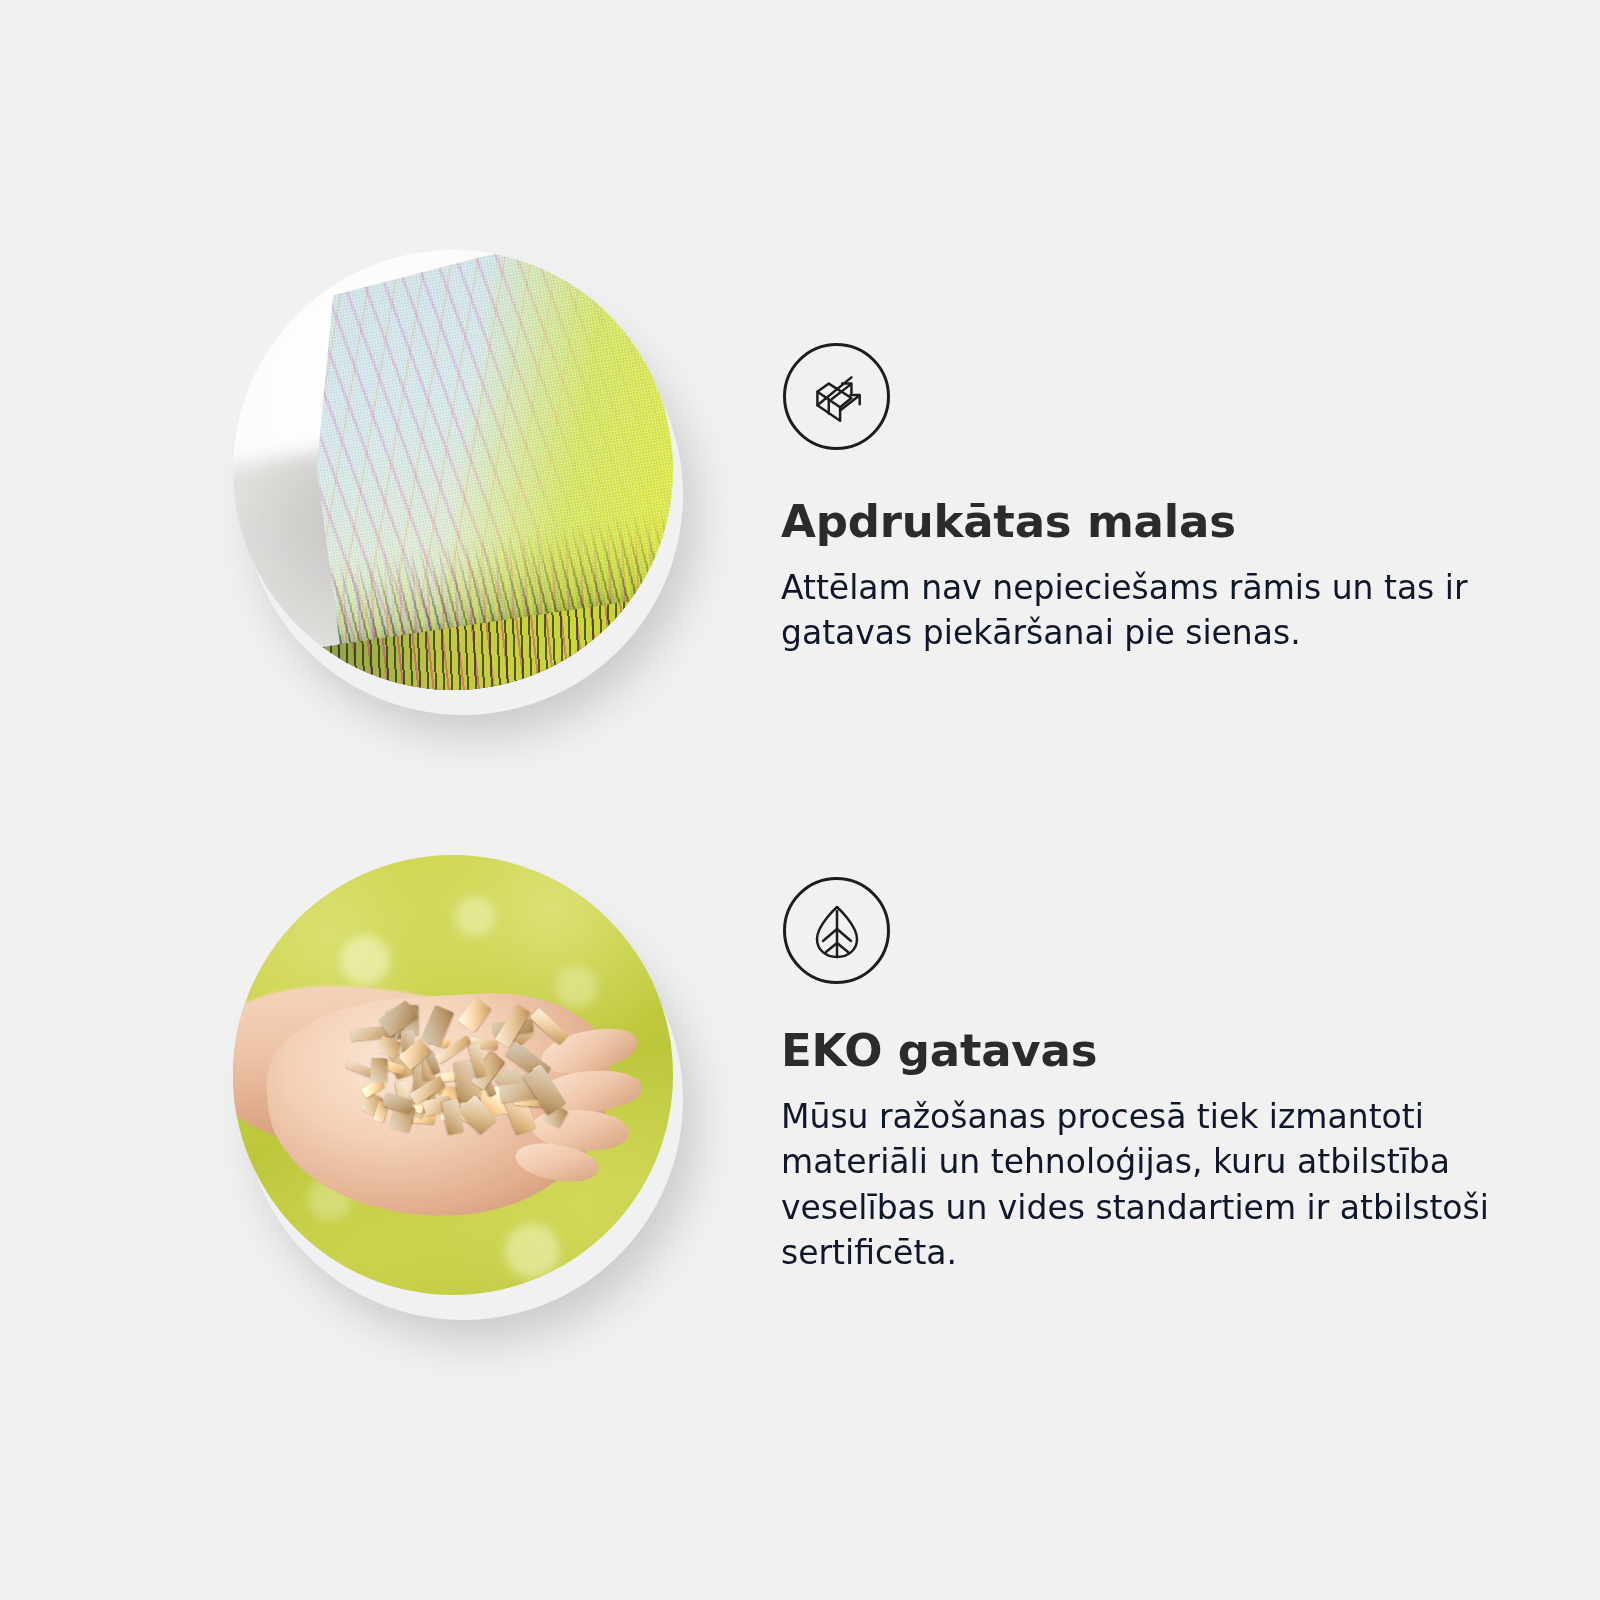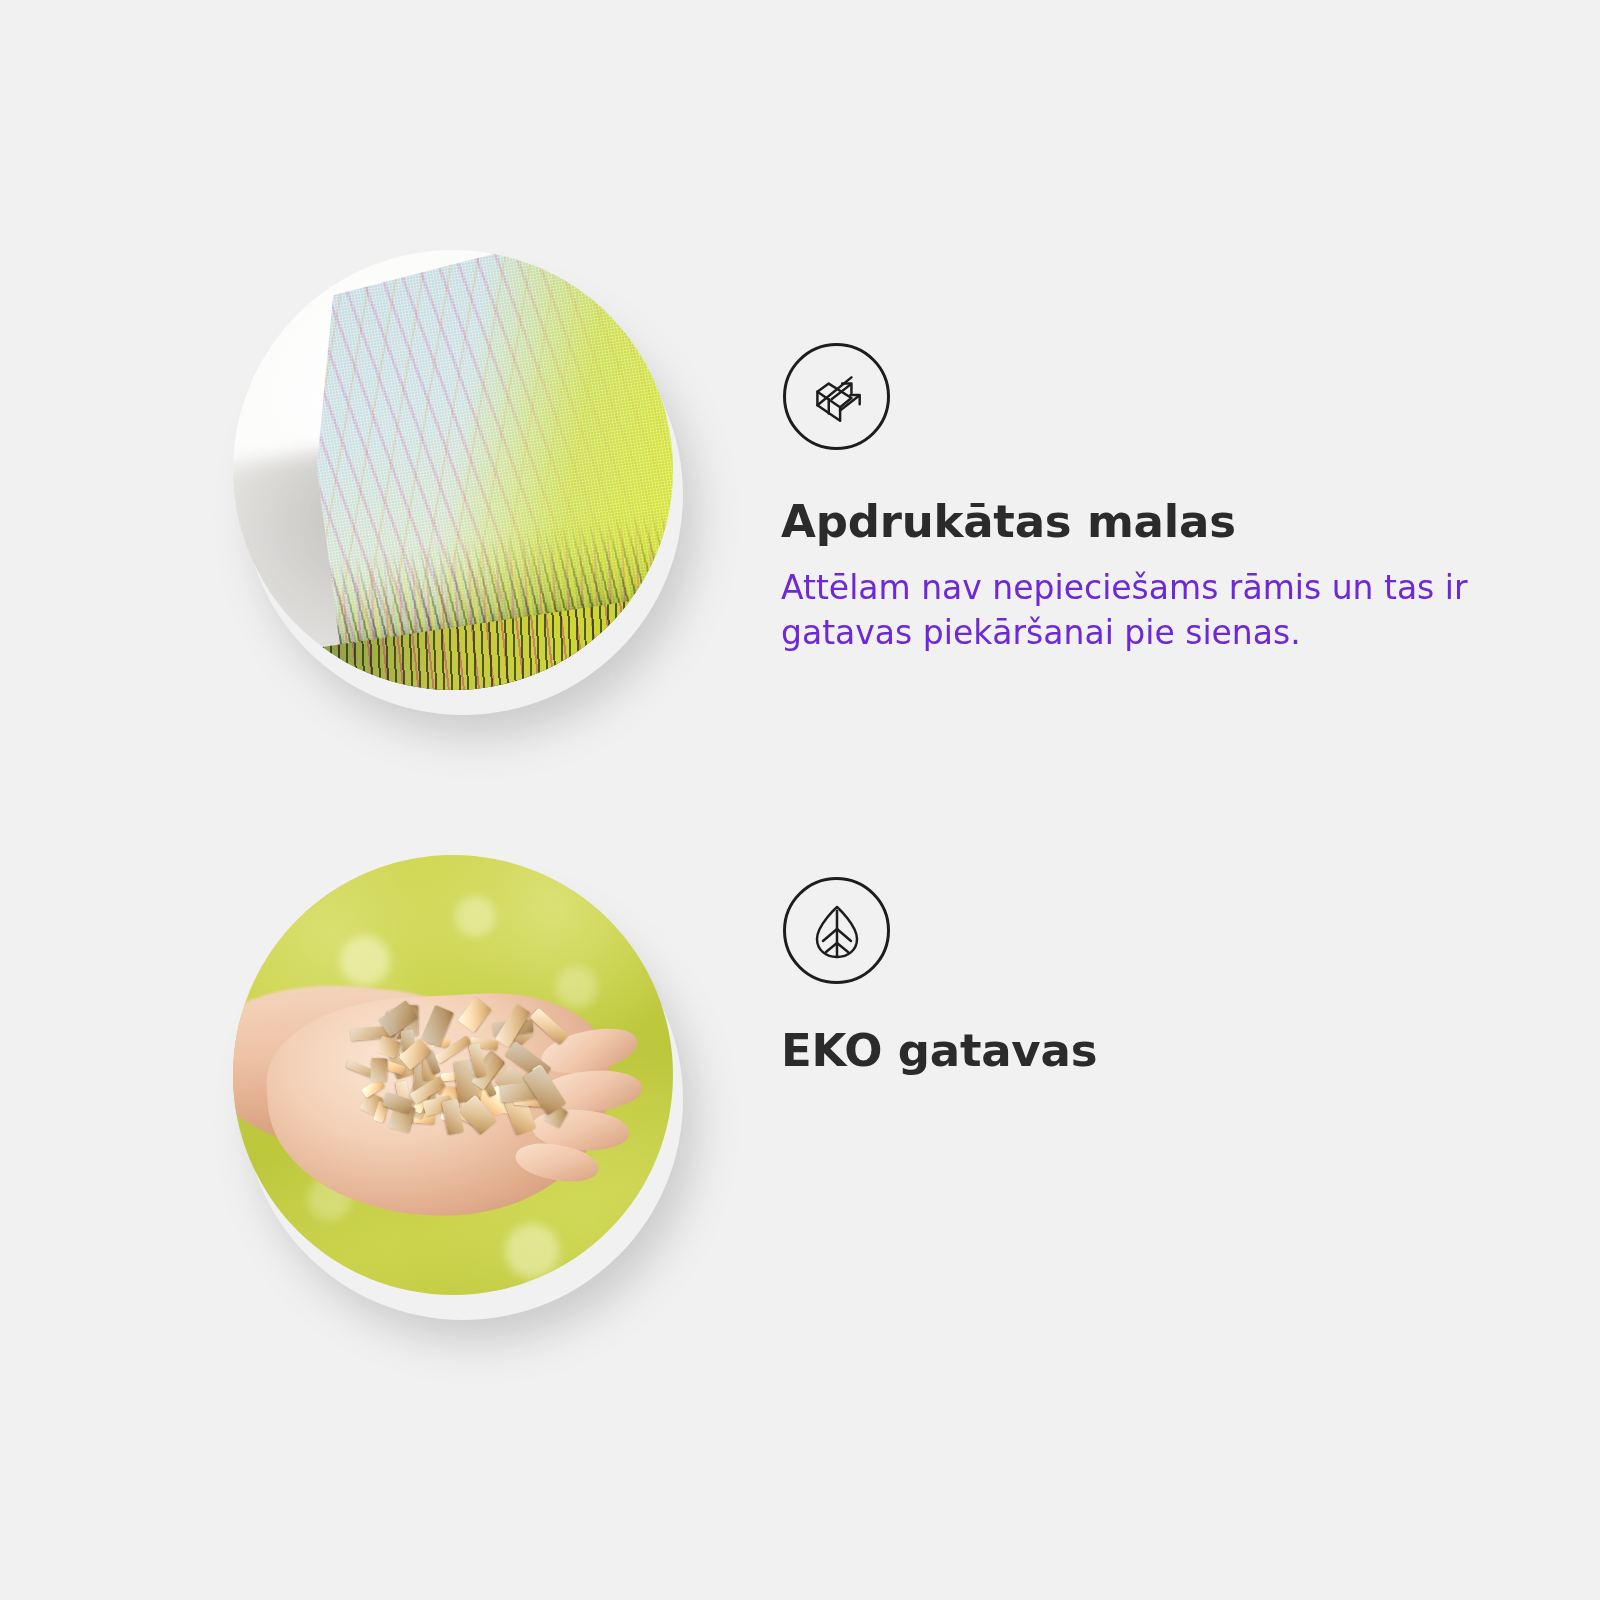--- a/index.html
+++ b/index.html
@@ -242,21 +242,21 @@
     line-height: 1.1;
   }
   #feature-0 .feature-title { margin-top: 47px; }
   #feature-1 .feature-title { margin-top: 42px; }
 
   .feature-desc {
     margin: 0;
     margin-top: 18px;
     font-size: 33px;
     font-weight: 400;
-    color: #6d28d9;
+    color: #0f172a;
     line-height: 1.38;
     max-width: 716px;
   }
 </style>
 </head>
 <body>
 
 <div class="page">
 
   <section class="feature" id="feature-0">
@@ -381,16 +381,17 @@
         <svg width="64" height="64" viewBox="0 0 64 64" fill="none" stroke="#1d1d1d" stroke-width="2.5" stroke-linecap="round" stroke-linejoin="round">
           <path d="M32 8 C32 8 12 26 12 40 C12 51 21 58 32 58 C43 58 52 51 52 40 C52 26 32 8 32 8 Z"></path>
           <path d="M32 12 L32 58"></path>
           <path d="M32 30 L18 42"></path>
           <path d="M32 30 L46 42"></path>
           <path d="M32 44 L21 53"></path>
           <path d="M32 44 L43 53"></path>
         </svg>
       </div>
       <h2 class="feature-title">EKO gatavas</h2>
+      <p class="feature-desc">Mūsu ražošanas procesā tiek izmantoti materiāli un tehnoloģijas, kuru atbilstība veselības un vides standartiem ir atbilstoši sertificēta.</p>
     </div>
   </section>
 
 </div>
 
 </body></html>

